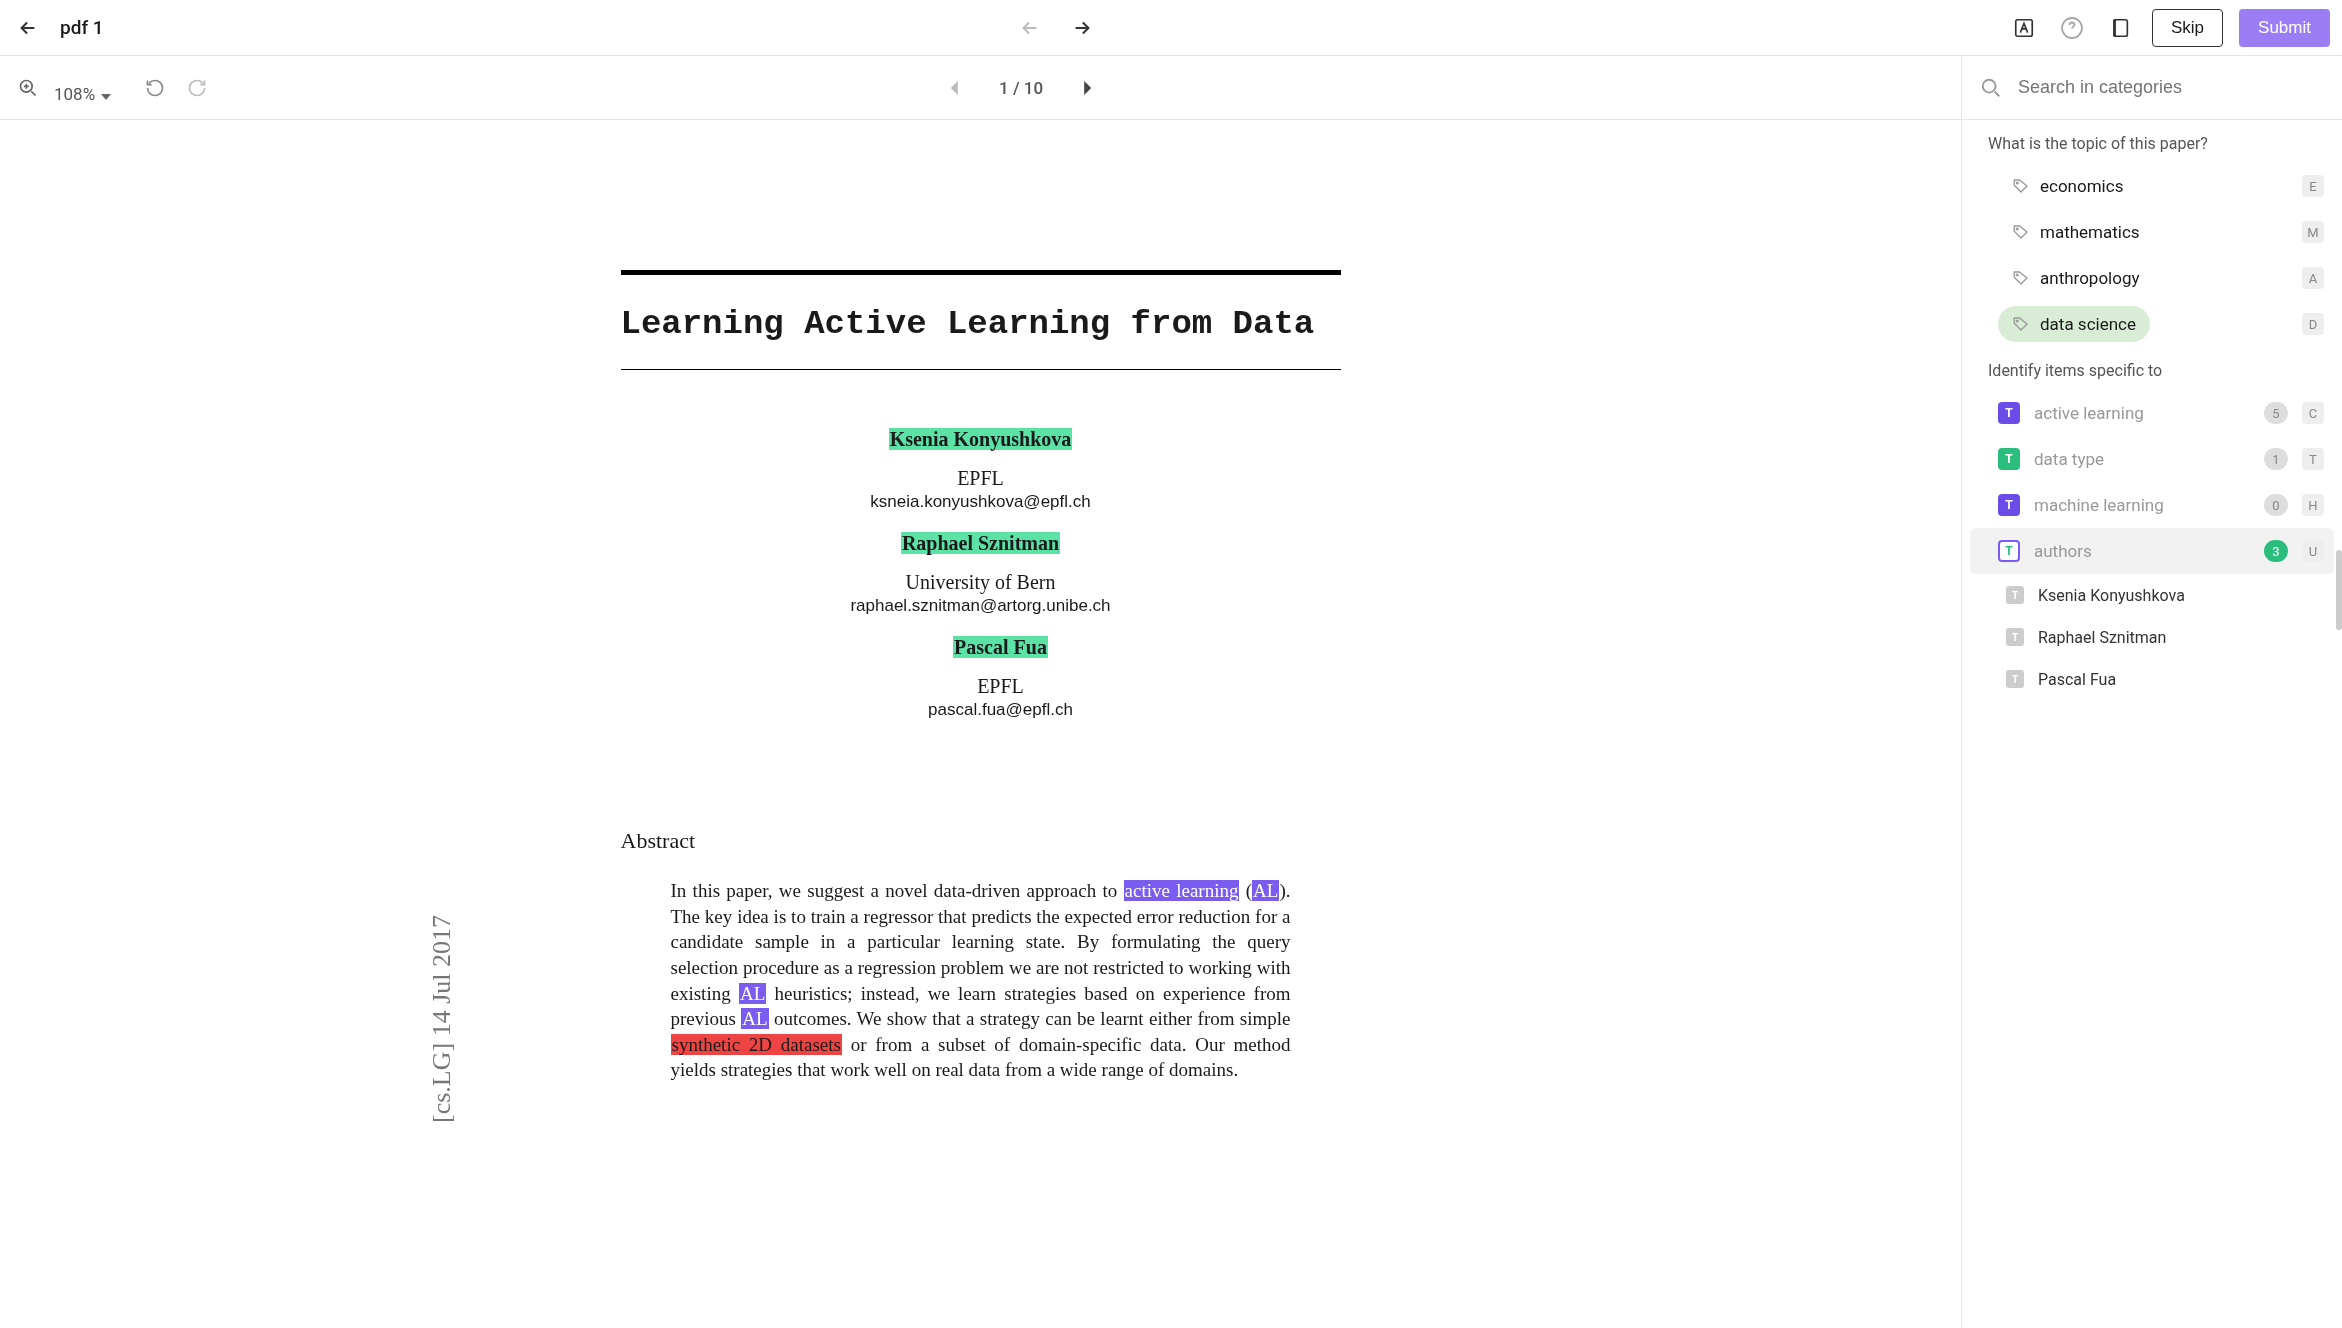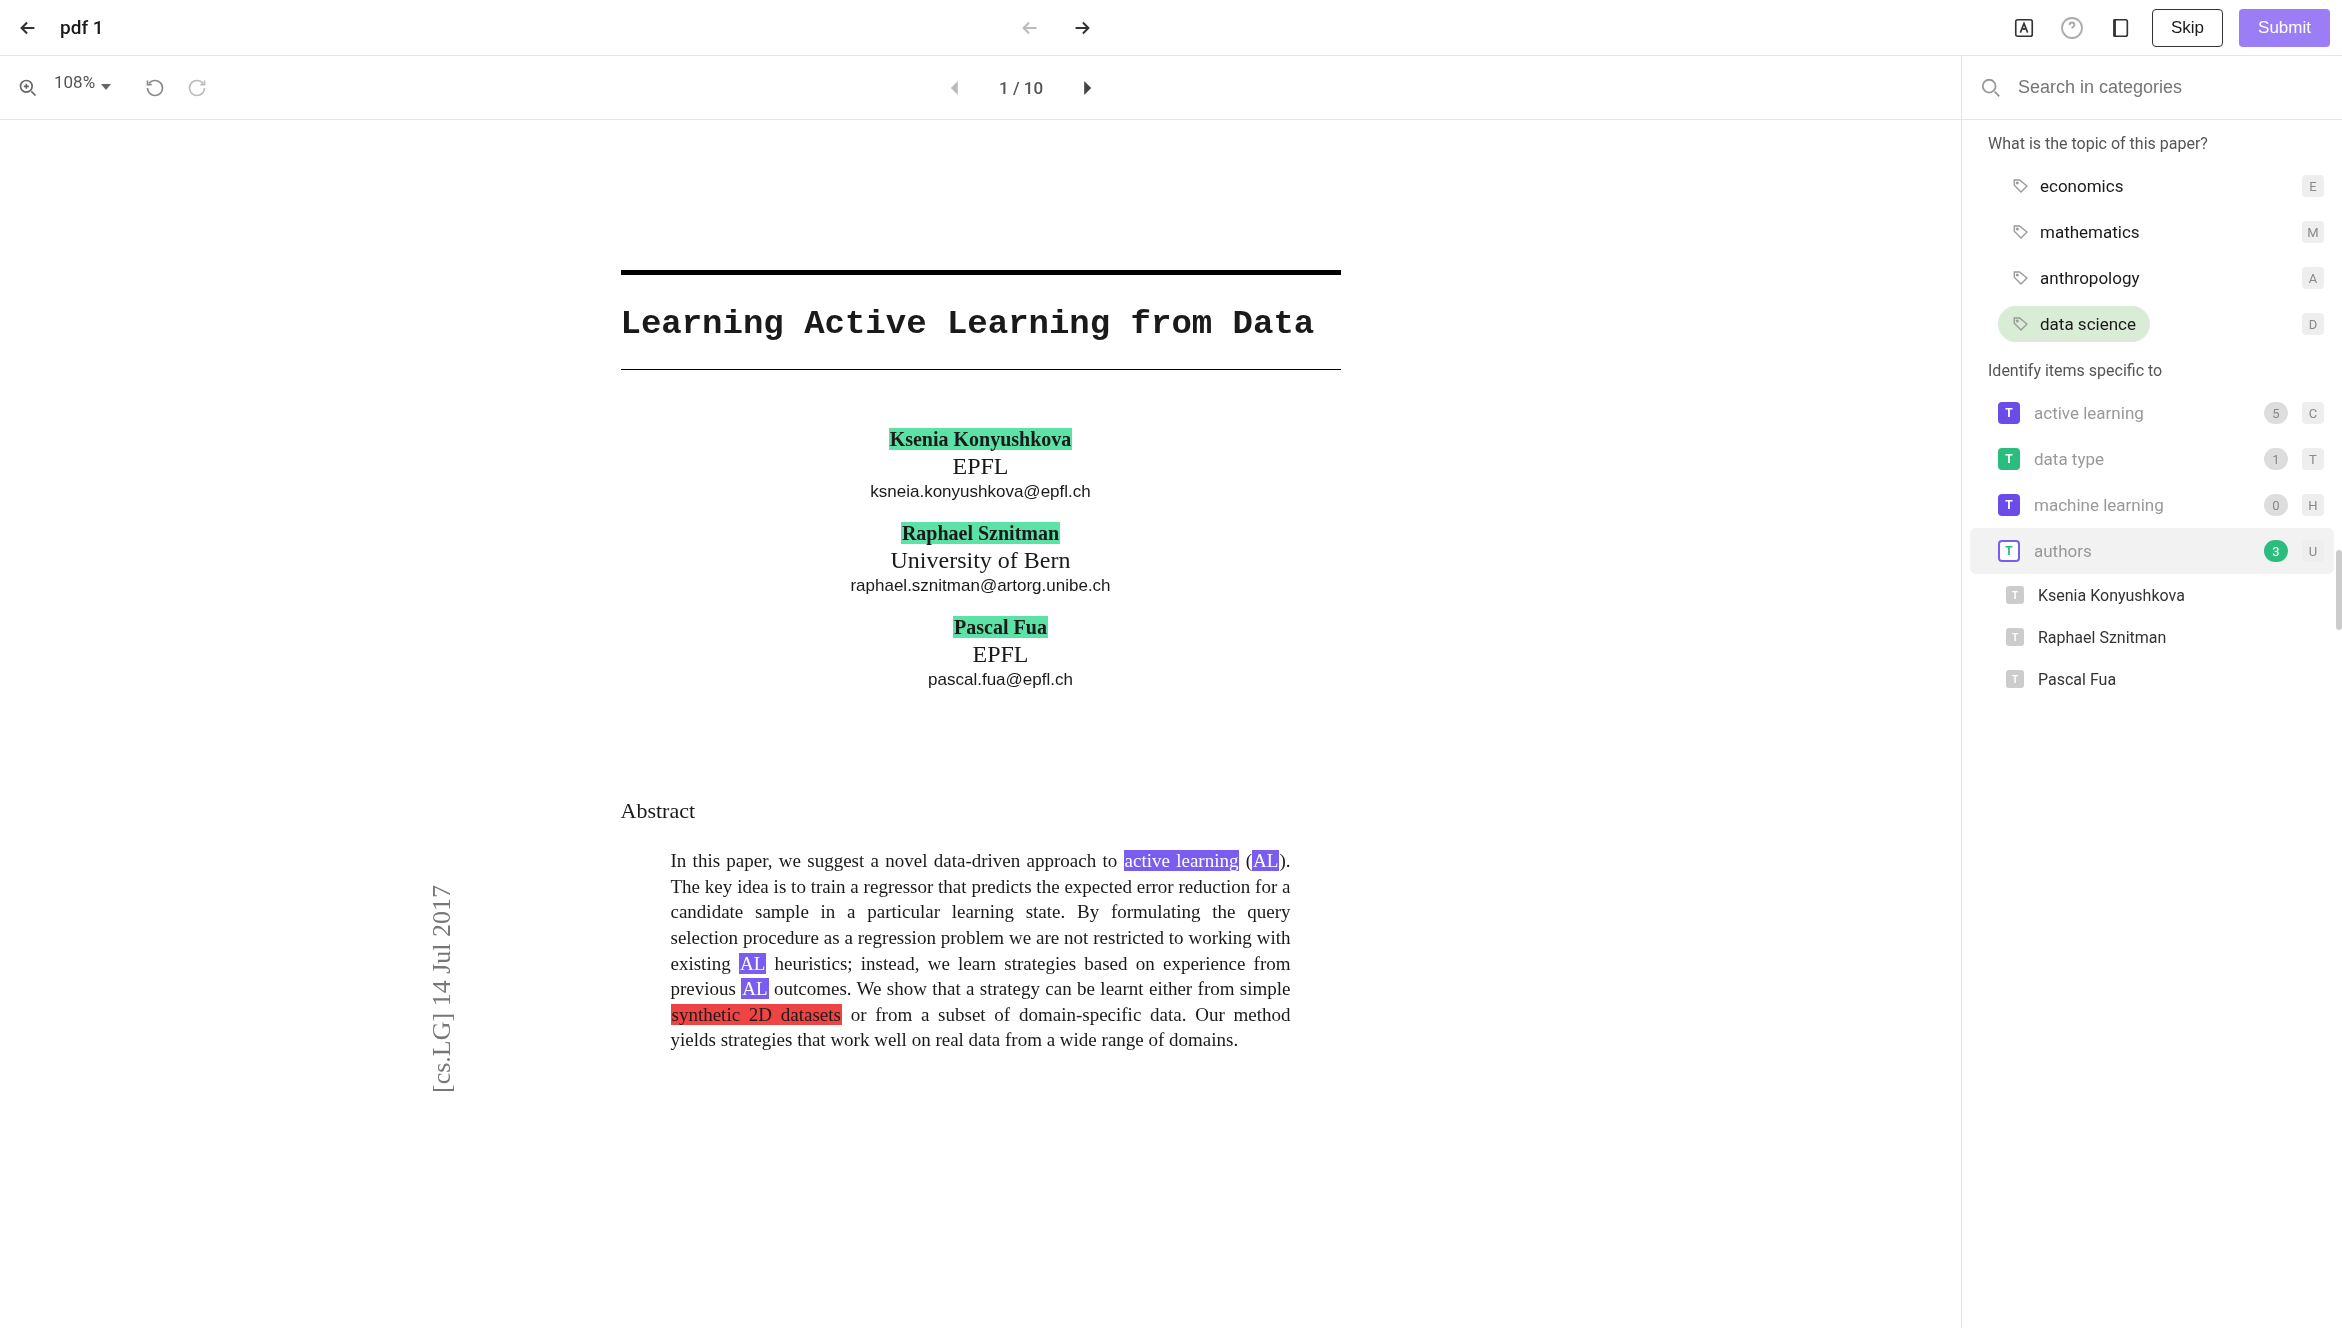--- a/index.html
+++ b/index.html
@@ -10,34 +10,34 @@
 .topbar-right{display:flex;align-items:center;gap:16px;flex:0 0 auto}
 .icon-btn{width:32px;height:32px;display:flex;align-items:center;justify-content:center;cursor:pointer;border:none;background:none;color:#333}
 .icon-btn.disabled{color:#bbb}
 .doc-title{font-size:19px;font-weight:500}
 .btn{padding:8px 18px;border-radius:4px;font-size:17px;cursor:pointer;border:1px solid transparent}
 .btn-skip{background:#fff;border:1px solid #333;color:#1a1a1a}
 .btn-submit{background:#9b7ef5;color:#fff;font-weight:500}
 .main{flex:1;display:flex;overflow:hidden}
 .viewer{flex:1;display:flex;flex-direction:column;overflow:hidden;border-right:1px solid #e5e5e5;position:relative}
 .viewer-toolbar{height:64px;display:flex;align-items:center;padding:0 12px;gap:12px;border-bottom:1px solid #e5e5e5}
-.vt-left{display:flex;align-items:flex-start;gap:10px}
+.vt-left{display:flex;align-items:flex-end;gap:10px}
 .vt-center{flex:1;display:flex;align-items:center;justify-content:center;gap:28px}
 .zoom-val{font-size:17px;color:#555}
 .page-ind{font-size:17px;color:#555;font-weight:500}
 .canvas-wrap{flex:1;overflow:auto;background:#fff;position:relative}
 .page{width:920px;margin:40px auto 0;background:#fff;position:relative;padding:110px 100px 40px 100px}
 .arxiv-tag{position:absolute;left:-64px;bottom:0;transform:rotate(-90deg);transform-origin:left bottom;font-size:26px;color:#777;white-space:nowrap;font-family:"Times New Roman",serif}
 .rule-thick{height:5px;background:#000;margin-bottom:30px}
 .rule-thin{height:1px;background:#000;margin-top:26px}
 .paper-title{font-family:Liberation Mono, monospace;font-size:34px;font-weight:700;text-align:left}
 .authors{margin-top:58px;display:flex;flex-wrap:wrap;justify-content:space-around;font-family:"Times New Roman",serif}
 .author{text-align:center;margin:0 20px 20px}
 .author-name{font-size:20px;font-weight:600}
-.author-aff{font-size:24px;margin-top:2px}
+.author-aff{font-size:20px;margin-top:16px}
 .author-email{font-family:Liberation Sans, sans-serif;font-size:17px;margin-top:2px}
 .hl-green{background:#5ce2a6;padding:0 1px}
 .hl-purple{background:#7a5cf0;color:#fff;padding:0 1px}
 .hl-teal{background:#ef4444;padding:0 1px}
 .abstract-h{font-family:"Times New Roman",serif;font-size:22px;font-weight:400;text-align:left;margin-top:88px;margin-bottom:24px}
 .abstract-body{font-family:"Times New Roman",serif;font-size:19px;line-height:1.35;text-align:justify;max-width:620px;margin:0 auto}
 .sidebar{width:380px;flex:0 0 380px;display:flex;flex-direction:column;overflow:hidden}
 .search-row{height:64px;border-bottom:1px solid #e5e5e5;display:flex;align-items:center;padding:0 18px;gap:16px}
 .search-input{flex:1;border:none;font-size:18px;outline:none;color:#999}
 .side-scroll{flex:1;overflow-y:auto;position:relative}

